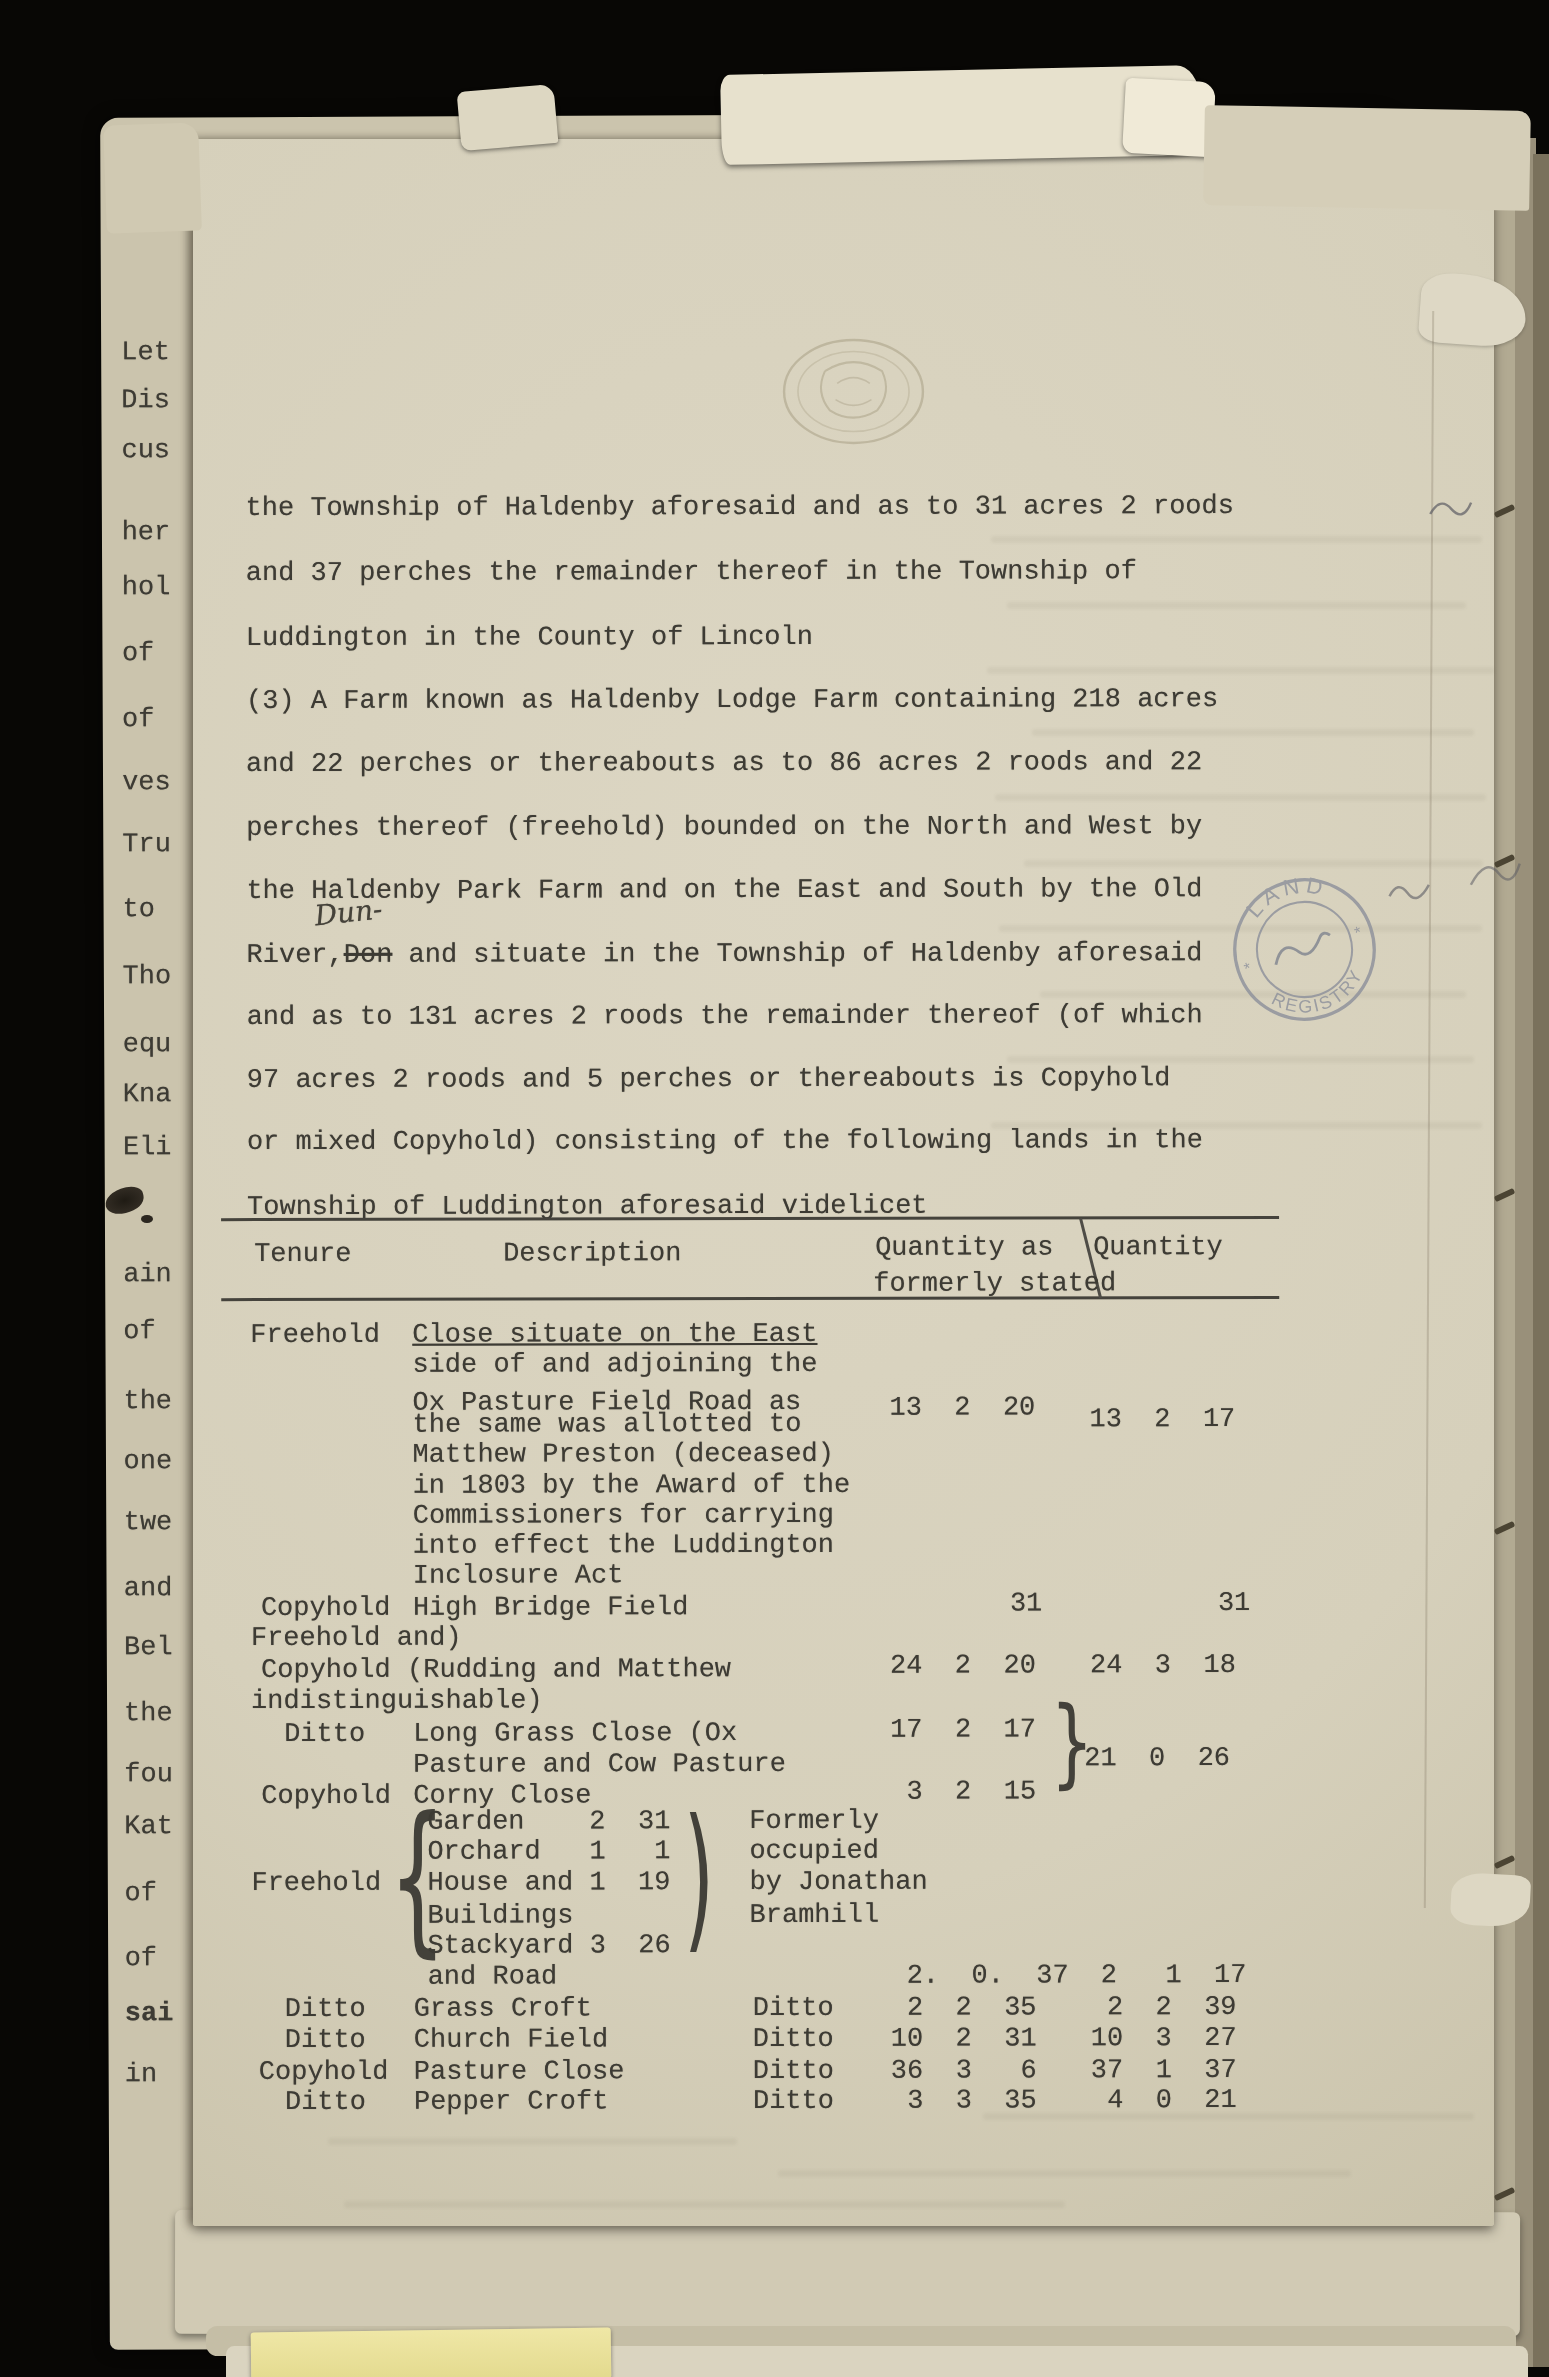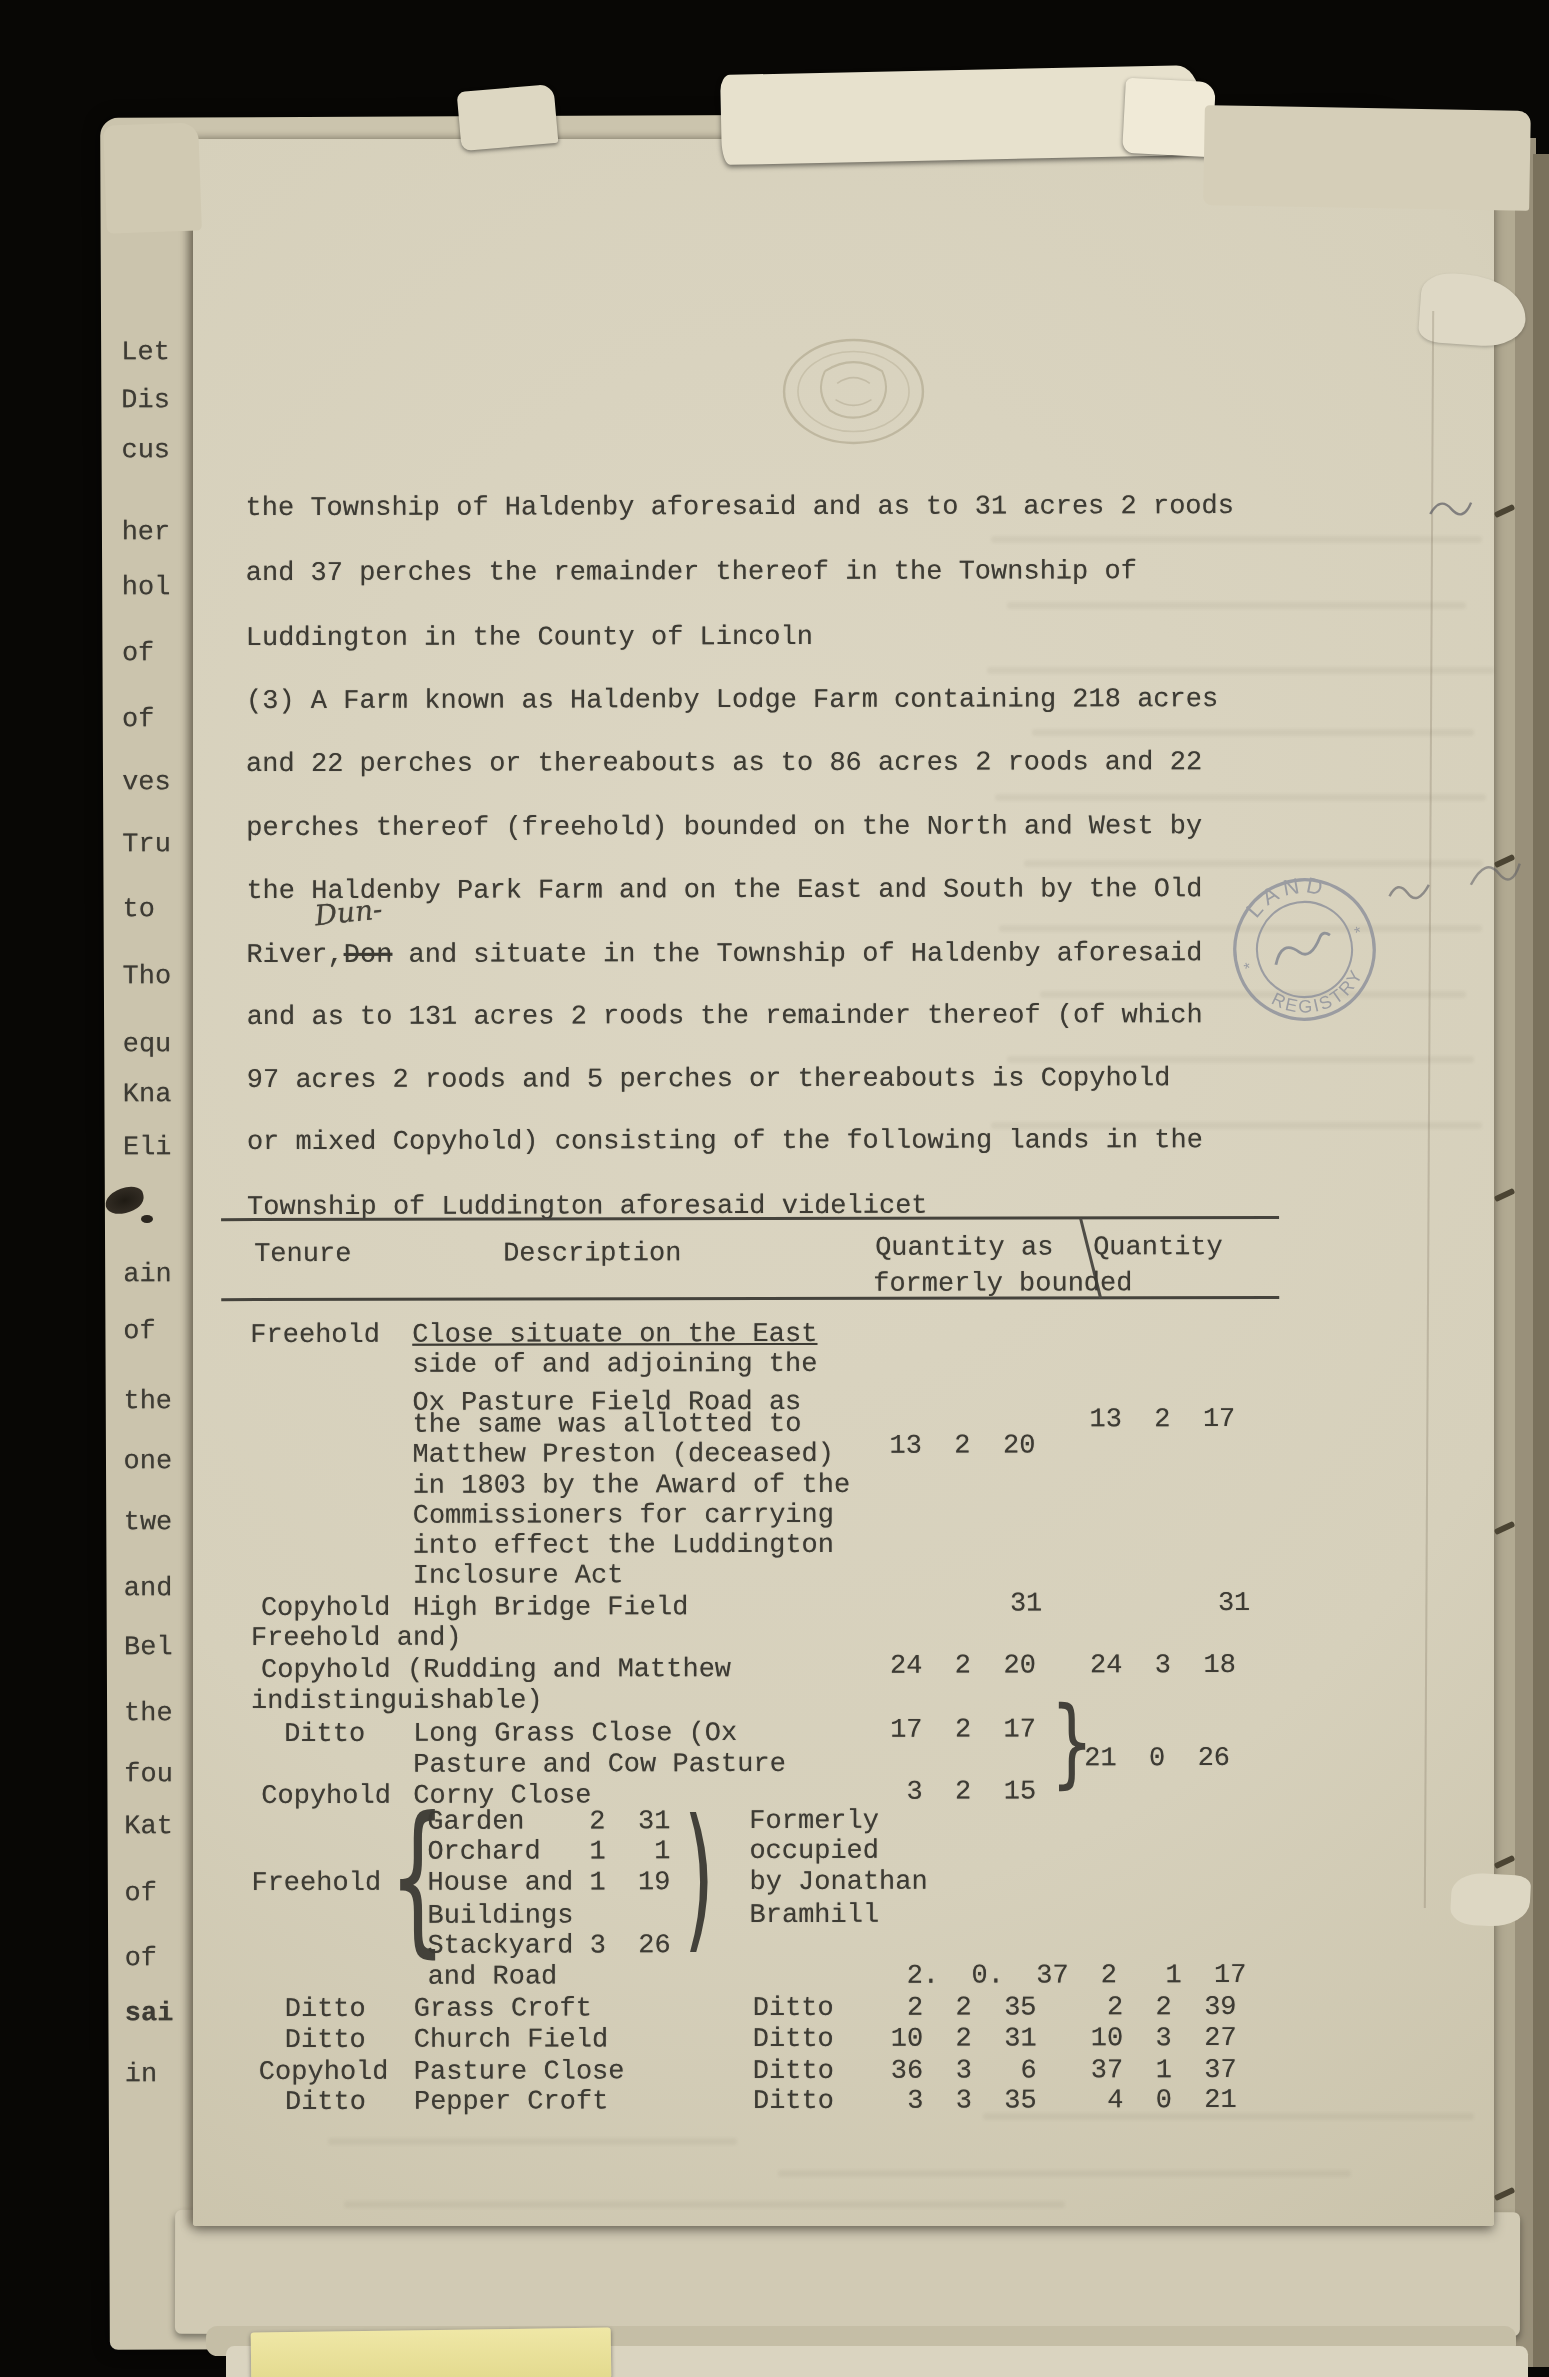--- a/index.html
+++ b/index.html
@@ -202,36 +202,36 @@
       <div style="top: 1191px;">Township of Luddington aforesaid videlicet</div>
     </div>
 
   <div class="rule" style="left:221px;top:1217px;width:1058px;height:3.3px"></div>
   <div class="rule" style="left:221px;top:1297px;width:1058px;height:2.5px"></div>
   <div class="abs diag"></div>
 
   <div class="t" style="left:254px;top:1238px">Tenure</div>
   <div class="t" style="left:503px;top:1238px">Description</div>
   <div class="t" style="left:875px;top:1233px">Quantity as</div>
-  <div class="t" style="left:873px;top:1269px">formerly bounded</div>
+  <div class="t" style="left:873px;top:1269px">formerly stated</div>
   <div class="t" style="left:1093px;top:1233px">Quantity</div>
 
   <div class="t" style="left:250px;top:1319px">Freehold</div>
   <div data-repeat="table.row_close.desc_lines" style="left:412px">
       <div style="top: 1319px; text-decoration: underline;">Close situate on the East</div>
       <div style="top: 1349px;">side of and adjoining the</div>
       <div style="top: 1379px; margin-top: 8px;">Ox Pasture Field Road as</div>
       <div style="top: 1409px;">the same was allotted to</div>
       <div style="top: 1439px;">Matthew Preston (deceased)</div>
       <div style="top: 1470px;">in 1803 by the Award of the</div>
       <div style="top: 1500px;">Commissioners for carrying</div>
       <div style="top: 1530px;">into effect the Luddington</div>
       <div style="top: 1560px;">Inclosure Act</div>
     </div>
-  <div class="t" style="left:889px;top:1431px">13  2  20</div>
+  <div class="t" style="left:889px;top:1393px">13  2  20</div>
   <div class="t" style="left:1089px;top:1405px">13  2  17</div>
 
   <div class="t" style="left:260px;top:1592px">Copyhold</div>
   <div class="t" style="left:412px;top:1592px">High Bridge Field</div>
   <div class="t" style="left:1009px;top:1589px">31</div>
   <div class="t" style="left:1217px;top:1589px">31</div>
 
   <div class="t" style="left:250px;top:1622px">Freehold and)</div>
   <div class="t" style="left:260px;top:1654px">Copyhold</div>
   <div class="t" style="left:250px;top:1685px">indistinguishable)</div>

